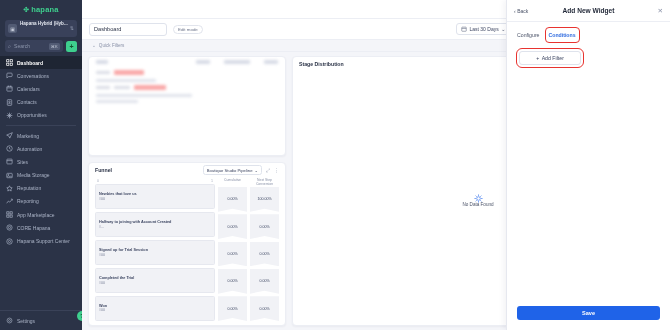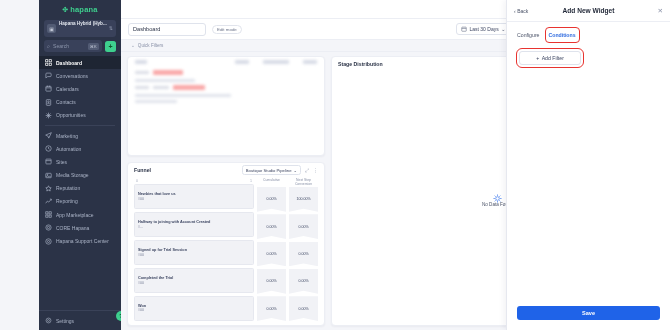--- a/index.html
+++ b/index.html
@@ -2,21 +2,21 @@
 <html><head>
 <meta charset="utf-8">
 <style>
   * { box-sizing: border-box; margin: 0; padding: 0; }
   html, body {
     width: 670px; height: 330px;
     font-family: "Liberation Sans", sans-serif;
     overflow: hidden;
     background: #f4f5f9;
   }
-  .app { position: relative; width: 670px; height: 280px; display: flex; padding-left: 39px; }
+  .app { position: relative; width: 670px; height: 280px; display: flex; }
 
   
   .sidebar {
     width: 82px; height: 330px;
     background: #2b3347;
     display: flex; flex-direction: column;
     flex: 0 0 82px;
     position: relative;
   }
   .logo-row {

